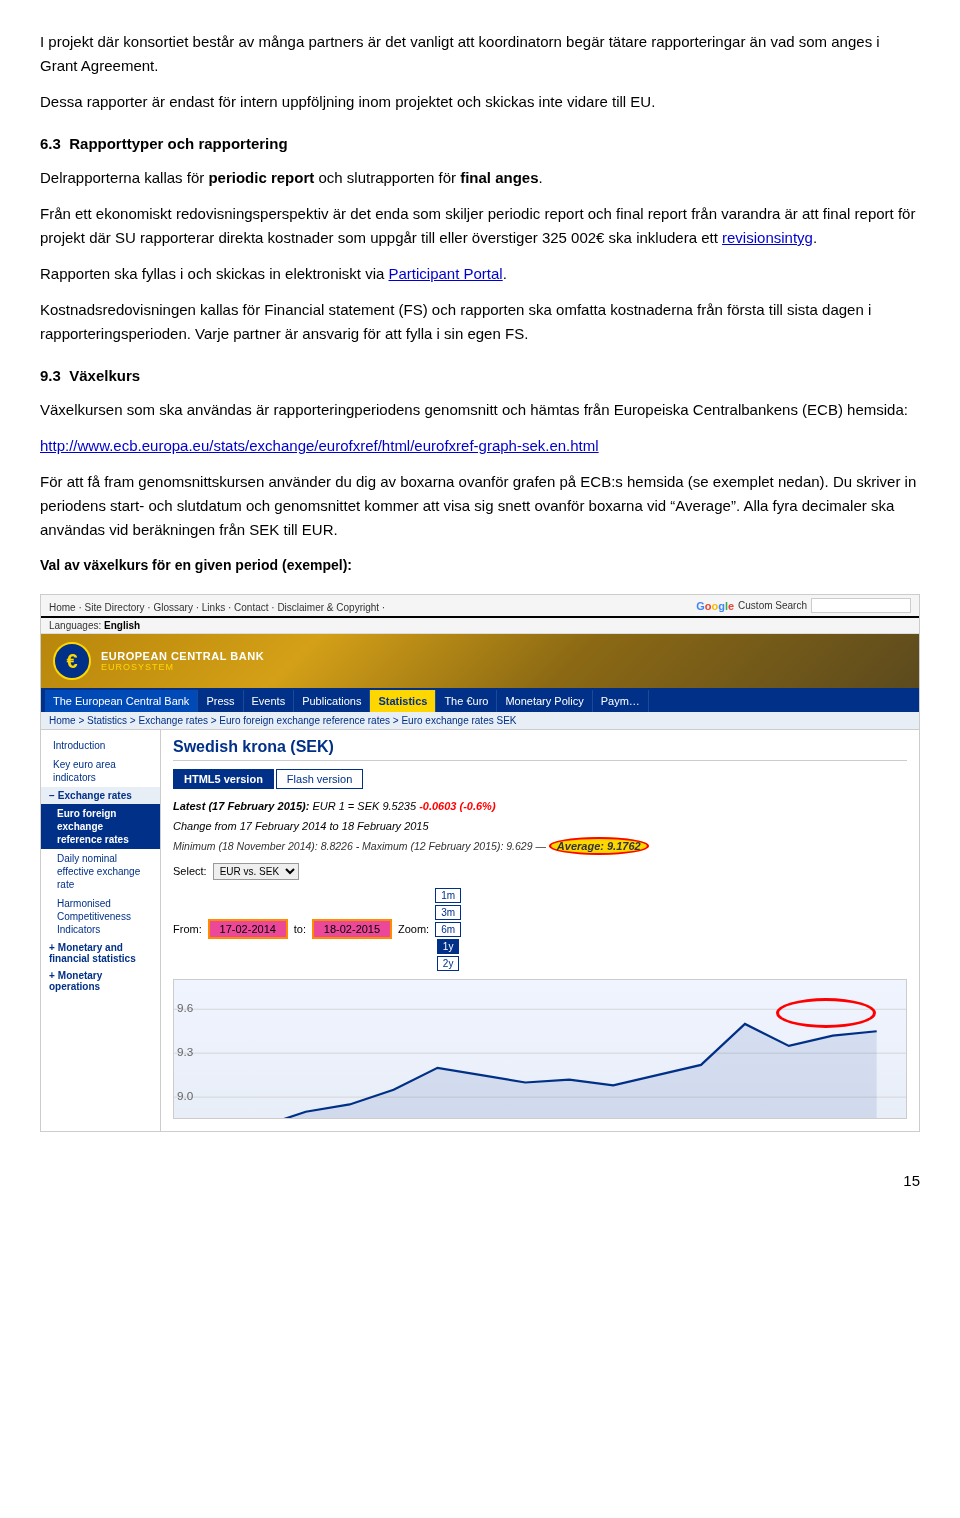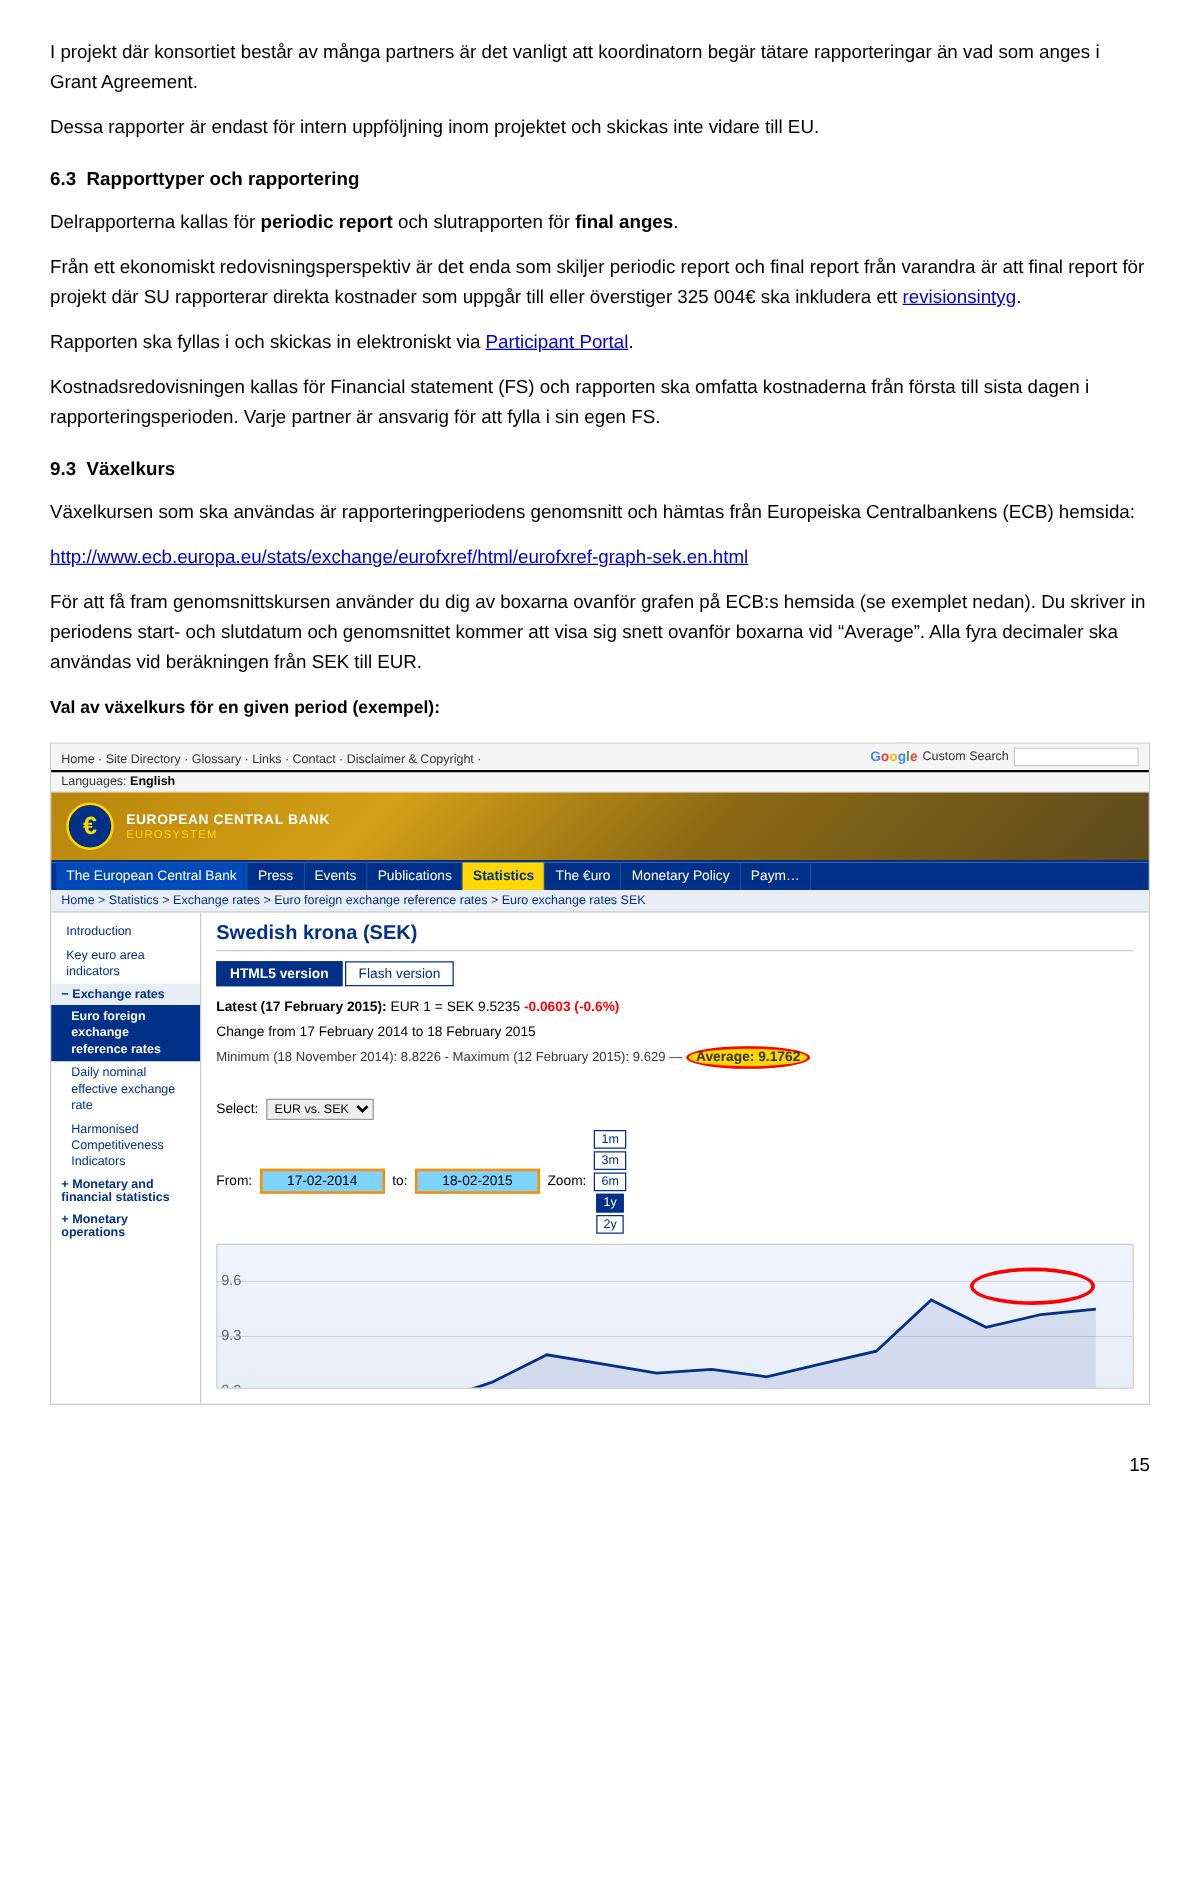--- a/index.html
+++ b/index.html
@@ -232,22 +232,23 @@
       background: #003087;
       color: #fff;
       font-weight: bold;
     }
     .ecb-tab.inactive {
       background: #fff;
       color: #003087;
     }
     .ecb-rate-info {
       font-size: 11px;
-      margin-bottom: 22px;
+      margin-bottom: 6px;
       line-height: 1.8;
+      font-style: italic;
     }
     .ecb-rate-latest {
       font-weight: bold;
     }
     .ecb-rate-change-red {
       color: red;
       font-weight: bold;
     }
     .ecb-rate-minmax {
       font-size: 10.5px;
@@ -275,24 +276,24 @@
     }
     .ecb-date-row {
       display: flex;
       align-items: center;
       gap: 6px;
       font-size: 11px;
       margin-bottom: 8px;
     }
     .ecb-date-input {
       border: 2px solid #FF8C00;
-      background: #7dd3fc;
+      background: #ec4899;
       padding: 2px 6px;
       font-size: 11px;
-      width: 100px;
+      width: 80px;
       text-align: center;
     }
     .ecb-zoom-btns {
       display: flex;
       gap: 2px;
       align-items: center;
       flex-direction: column;
     }
     .ecb-zoom-btn {
       border: 1px solid #003087;
@@ -304,21 +305,21 @@
     }
     .ecb-zoom-btn.active {
       background: #003087;
       color: #fff;
     }
 
     
     .ecb-chart {
       border: 1px solid #ccc;
       background: linear-gradient(to bottom, #f0f4ff 0%, #e8eef8 100%);
-      height: 116px;
+      height: 140px;
       position: relative;
       margin-bottom: 4px;
       overflow: hidden;
     }
     .ecb-chart-line {
       position: absolute;
       bottom: 0;
       left: 0;
       right: 0;
       top: 0;
@@ -345,21 +346,21 @@
 
 <p class="section-heading">
   <span>6.3</span>&nbsp;&nbsp;<span>Rapporttyper och rapportering</span>
 </p>
 
 <p>
   <span>Delrapporterna kallas för </span><strong>periodic report</strong><span> och slutrapporten för </span><strong>final anges</strong><span>.</span>
 </p>
 
 <p>
-  <span>Från ett ekonomiskt redovisningsperspektiv är det enda som skiljer periodic report och final report från varandra är att final report för projekt där SU rapporterar direkta kostnader som uppgår till eller överstiger 325 004€ ska inkludera ett </span><a href="#">revisionsintyg</a><span>.</span>
+  <span>Från ett ekonomiskt redovisningsperspektiv är det enda som skiljer periodic report och final report från varandra är att final report för projekt där SU rapporterar direkta kostnader som uppgår till eller överstiger 325 002€ ska inkludera ett </span><a href="#">revisionsintyg</a><span>.</span>
 </p>
 
 <p>
   <span>Rapporten ska fyllas i och skickas in elektroniskt via </span><a href="#">Participant Portal</a><span>.</span>
 </p>
 
 <p>Kostnadsredovisningen kallas för Financial statement (FS) och rapporten ska omfatta kostnaderna från första till sista dagen i rapporteringsperioden. Varje partner är ansvarig för att fylla i sin egen FS.</p>
 
 <p class="section-heading">
   <span>9.3</span>&nbsp;&nbsp;<span>Växelkurs</span>

